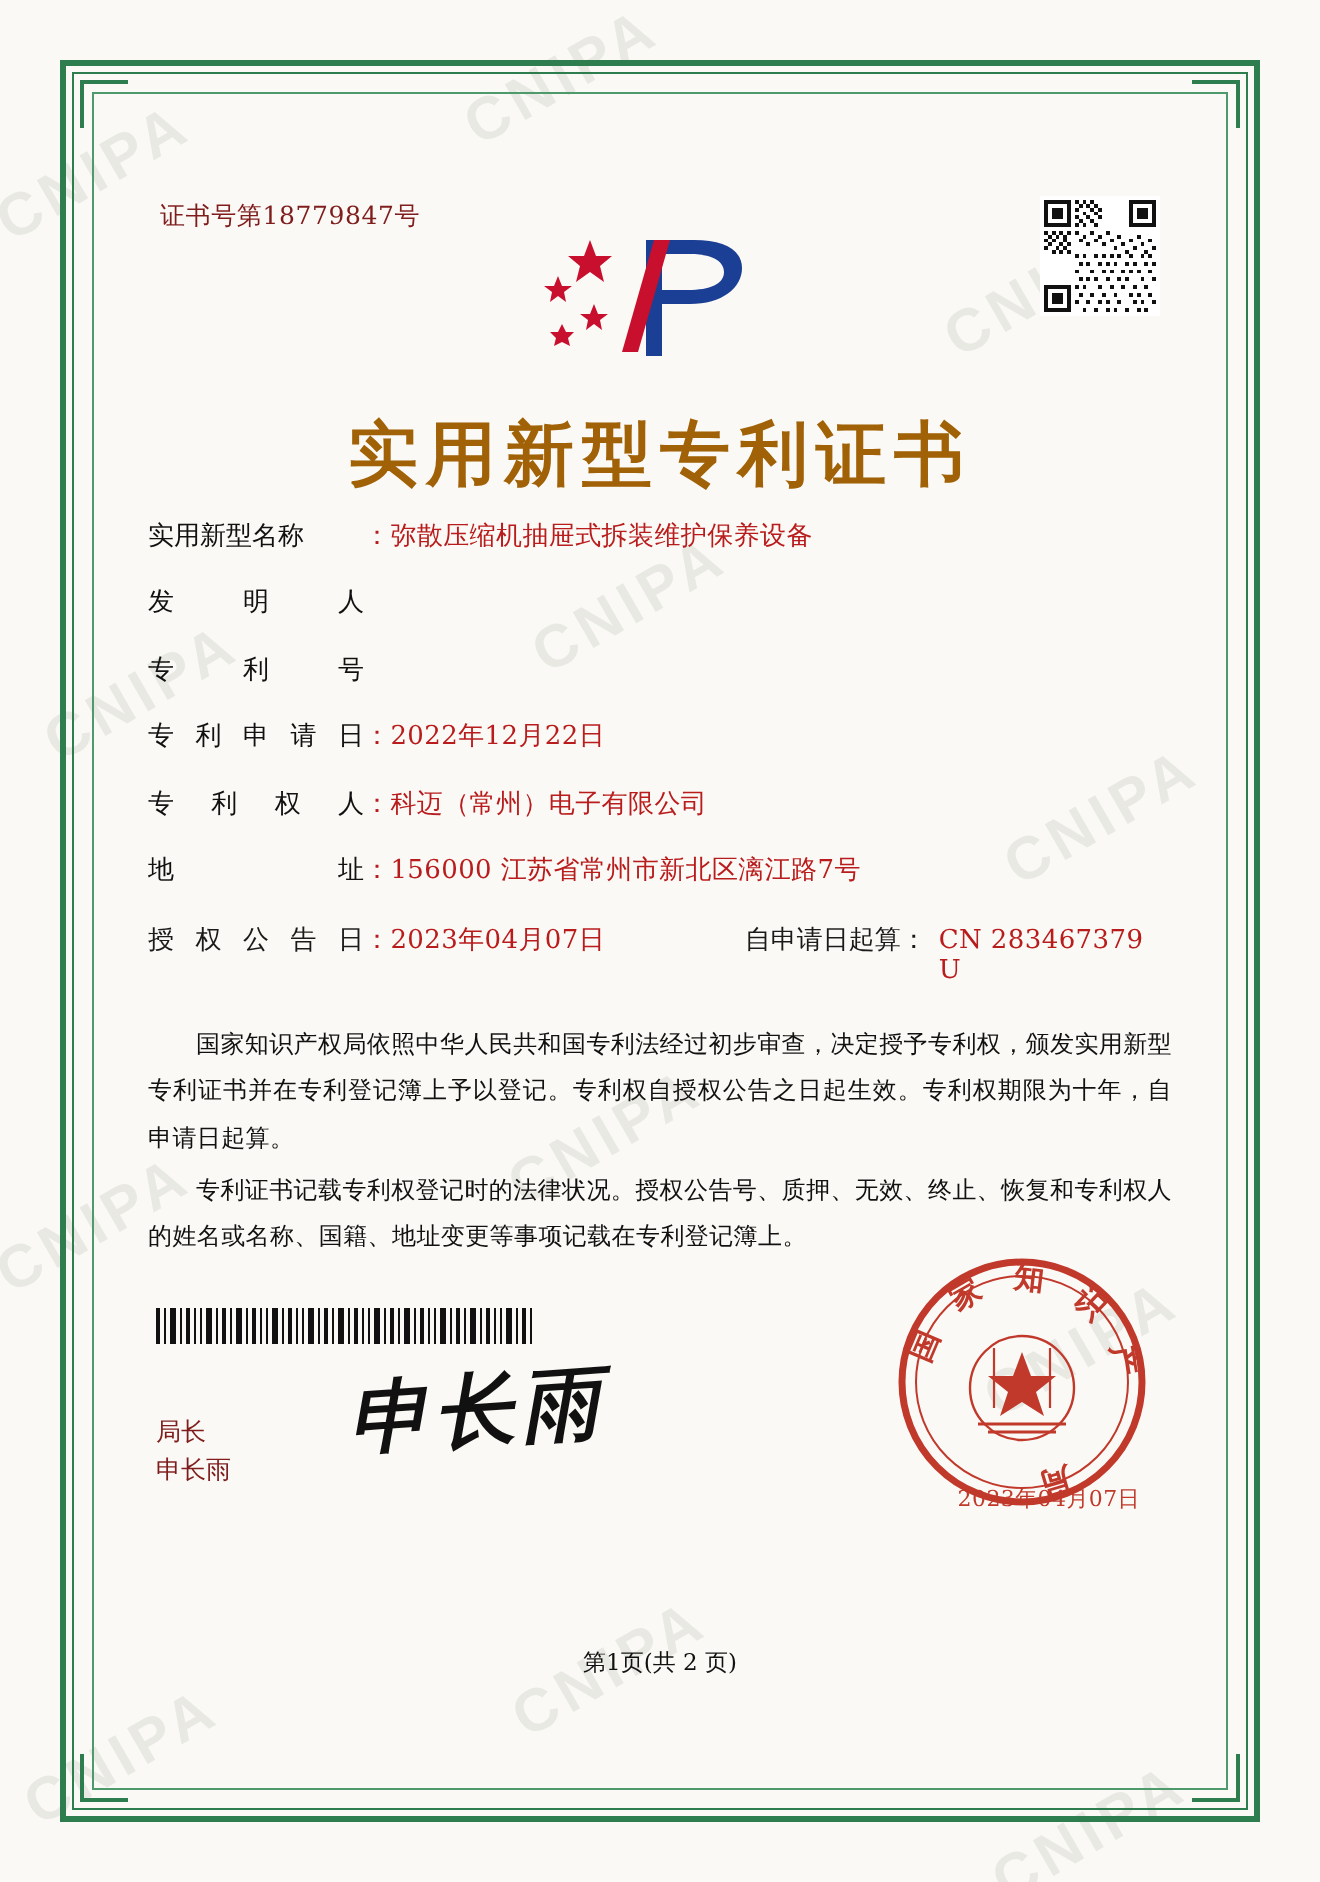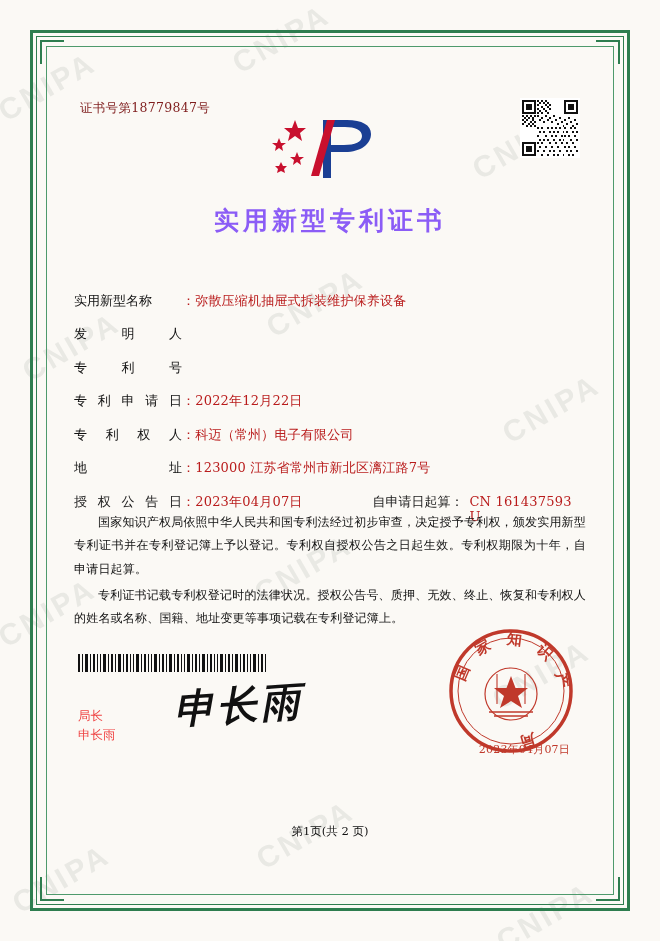--- a/index.html
+++ b/index.html
@@ -107,33 +107,32 @@
     width: 130px;
     height: 70px;
   }
 
   .title {
     position: absolute;
     top: 148px;
     left: 0;
     right: 0;
     text-align: center;
-    font-size: 25px;
+    font-size: 35px;
     font-weight: bold;
     letter-spacing: 4px;
-    color: #8b5cf6;
+    color: #a16207;
     font-family: "DejaVu Serif", "Liberation Serif", serif;
   }
 
   .fields {
     position: absolute;
     top: 205px;
     left: 18px;
     right: 18px;
-    margin-top: 32px;
   }
   .row {
     display: flex;
     align-items: baseline;
     margin-bottom: 16.5px;
     font-size: 13px;
     line-height: 1.3;
   }
   .label {
     width: 108px;
@@ -223,21 +222,21 @@
     letter-spacing: 3px;
     transform: rotate(-4deg);
   }
 
   .director {
     position: absolute;
     left: 22px;
     top: 650px;
     font-size: 12.5px;
     line-height: 1.55;
-    color: #ef4444;
+    color: #7f1d1d;
   }
 
   .page-no {
     position: absolute;
     left: 0; right: 0;
     top: 768px;
     text-align: center;
     font-size: 11.5px;
     color: #111;
   }
@@ -494,40 +493,40 @@
           <span>：</span><span>科迈（常州）电子有限公司</span>
         </div>
       </div>
 
       <div class="row">
         <div class="label spread">
           <span>地</span>
             <span>址</span>
         </div>
         <div class="value">
-          <span>：</span><span>123000 江苏省常州市新北区漓江路7号</span>
+          <span>：</span><span>156000 江苏省常州市新北区漓江路7号</span>
         </div>
       </div>
 
       <div class="row-split">
         <div class="half left">
           <div class="label2">
             <span>授</span>
               <span>权</span>
               <span>公</span>
               <span>告</span>
               <span>日</span>
           </div>
           <div class="value">
             <span>：</span><span>2023年04月07日</span>
           </div>
         </div>
         <div class="half">
           <div class="label3">自申请日起算：</div>
-          <div class="value">CN 161437593 U</div>
+          <div class="value">CN 283467379 U</div>
         </div>
       </div>
 
     </div>
 
     <div class="para p1">
       <span class="indent">国家知识产权局依照中华人民共和国专利法经过初步审查，决定授予专利权，颁发实用新型专利证书并在专利登记簿上予以登记。专利权自授权公告之日起生效。专利权期限为十年，自申请日起算。</span>
     </div>
     <div class="para p2">
       <span class="indent">专利证书记载专利权登记时的法律状况。授权公告号、质押、无效、终止、恢复和专利权人的姓名或名称、国籍、地址变更等事项记载在专利登记簿上。</span>

